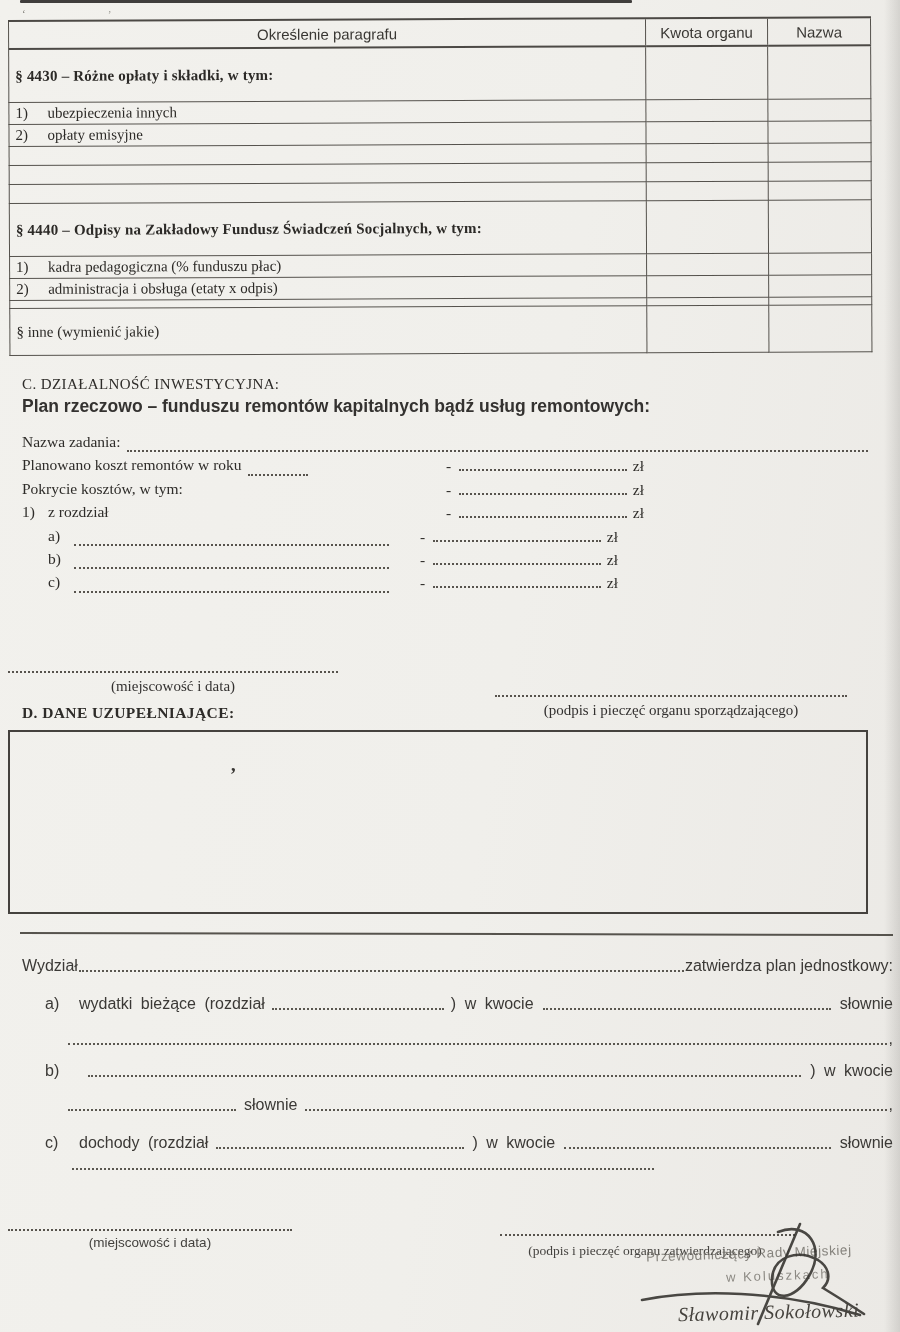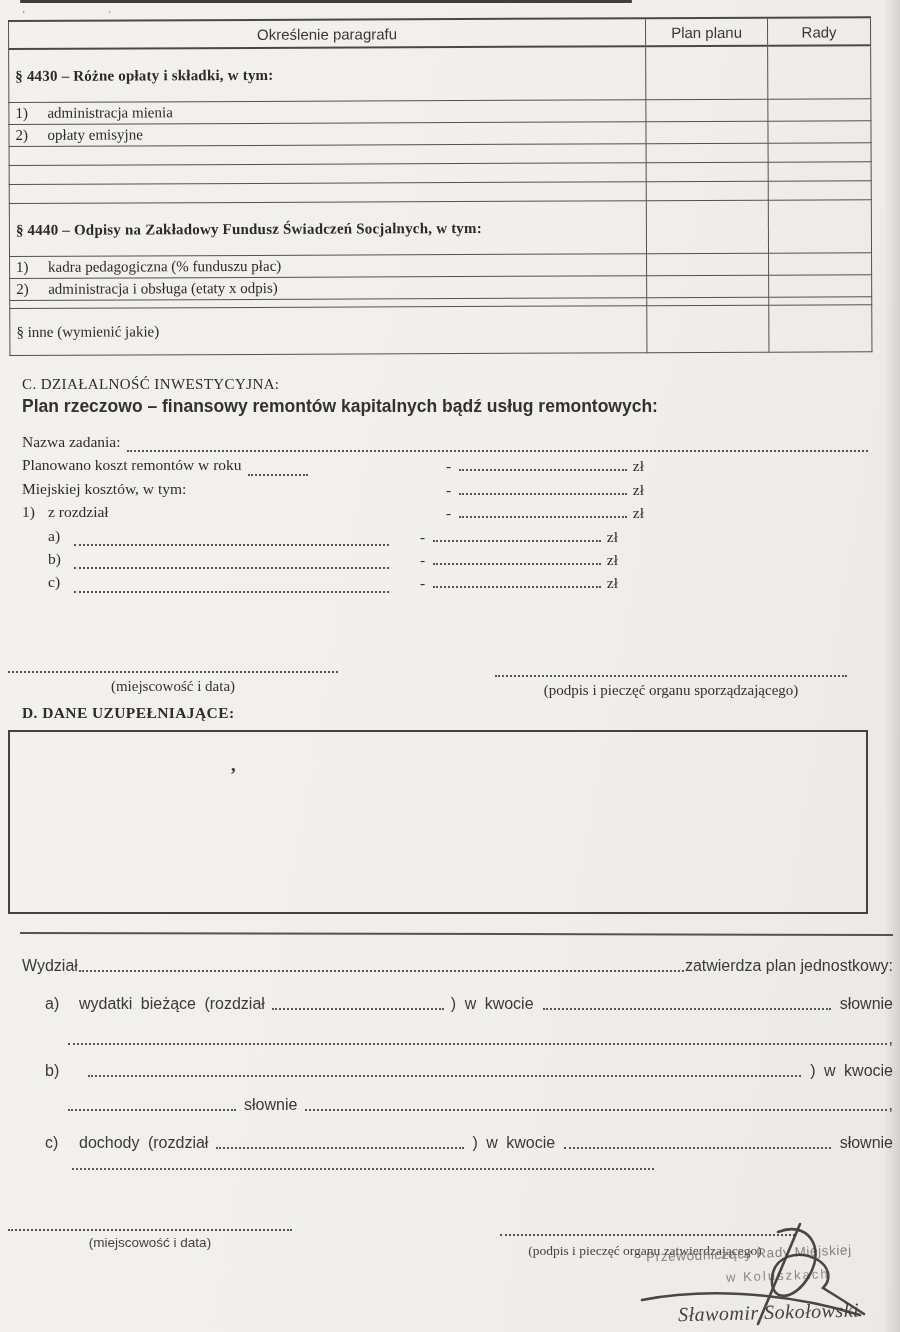--- a/index.html
+++ b/index.html
@@ -52,21 +52,21 @@
   .zl .zl-dots { flex:1; margin:0 6px 4px 4px; border-bottom:2.2px dotted #57534d; align-self:flex-end; }
   .subrow { padding-left:26px; }
   .subrow .letter { width:26px; flex:none; }
   .subdots { width:315px; flex:none; }
   .c-num { display:inline-block; width:26px; }
 
   
   .sig { text-align:center; font-size:15px; color:#333130; }
   .dotline { border-bottom:2.2px dotted #57534d; height:3px; width:100%; }
   .sig-left  { position:absolute; left:8px;   top:668px; width:330px; }
-  .sig-right { position:absolute; left:495px; top:672px; width:352px;font-family:Liberation Serif, serif; }
+  .sig-right { position:absolute; left:495px; top:692px; width:352px;font-family:Liberation Serif, serif; }
   .sig .cap { margin-top:5px; }
 
   
   .d-head { position:absolute; left:22px; top:704px; font-weight:700;
     font-size:15.5px; letter-spacing:.4px; }
   .d-box { position:absolute; left:8px; top:730px; width:856px; height:180px;
     border:2.2px solid #45423e; }
   .apostrophe { position:absolute; left:230px; top:764px; font-size:19px;
     font-weight:700; color:#383633; }
 
@@ -127,30 +127,30 @@
 
   <table class="budget">
     <colgroup>
         <col style="width:637px">
         <col style="width:122px">
         <col style="width:103px">
       </colgroup>
     <tbody>
         <tr class="hrow">
       <td>Określenie paragrafu</td>
-      <td>Plan planu</td>
-      <td>Rady</td>
+      <td>Kwota organu</td>
+      <td>Nazwa</td>
     </tr>
     <tr class="tall">
       <td class="para">§ 4430 – Różne opłaty i składki, w tym:</td>
       <td></td>
       <td></td>
     </tr>
     <tr class="std">
-      <td class="item"><span class="num">1)</span><span>administracja mienia</span></td>
+      <td class="item"><span class="num">1)</span><span>ubezpieczenia innych</span></td>
       <td></td>
       <td></td>
     </tr>
     <tr class="std">
       <td class="item"><span class="num">2)</span><span>opłaty emisyjne</span></td>
       <td></td>
       <td></td>
     </tr>
     <tr class="emp">
           <td></td>
@@ -190,39 +190,39 @@
     <tr class="inne">
       <td class="inne-cell">§ inne (wymienić jakie)</td>
       <td></td>
       <td></td>
     </tr>
   </tbody>
     </table>
 
   <div class="sec-c">
     <div class="c-head">C. DZIAŁALNOŚĆ INWESTYCYJNA:</div>
-    <div class="c-sub">Plan rzeczowo – finansowy remontów kapitalnych bądź usług remontowych:</div>
+    <div class="c-sub">Plan rzeczowo – funduszu remontów kapitalnych bądź usług remontowych:</div>
 
     <div class="c-row first">
       <span>Nazwa zadania:</span>
       <span class="dotfill grow"></span>
     </div>
 
     <div class="c-row">
       <span>Planowano koszt remontów w roku</span>
       <span class="dotfill mini"></span>
       <span class="zl">
         <span class="dash">-</span>
         <span class="zl-dots"></span>
         <span class="cur">zł</span>
       </span>
     </div>
 
     <div class="c-row">
-      <span>Miejskiej kosztów, w tym:</span>
+      <span>Pokrycie kosztów, w tym:</span>
       <span class="zl">
         <span class="dash">-</span>
         <span class="zl-dots"></span>
         <span class="cur">zł</span>
       </span>
     </div>
 
     <div class="c-row">
       <span><span class="c-num">1)</span><span>z rozdział</span></span>
       <span class="zl">

